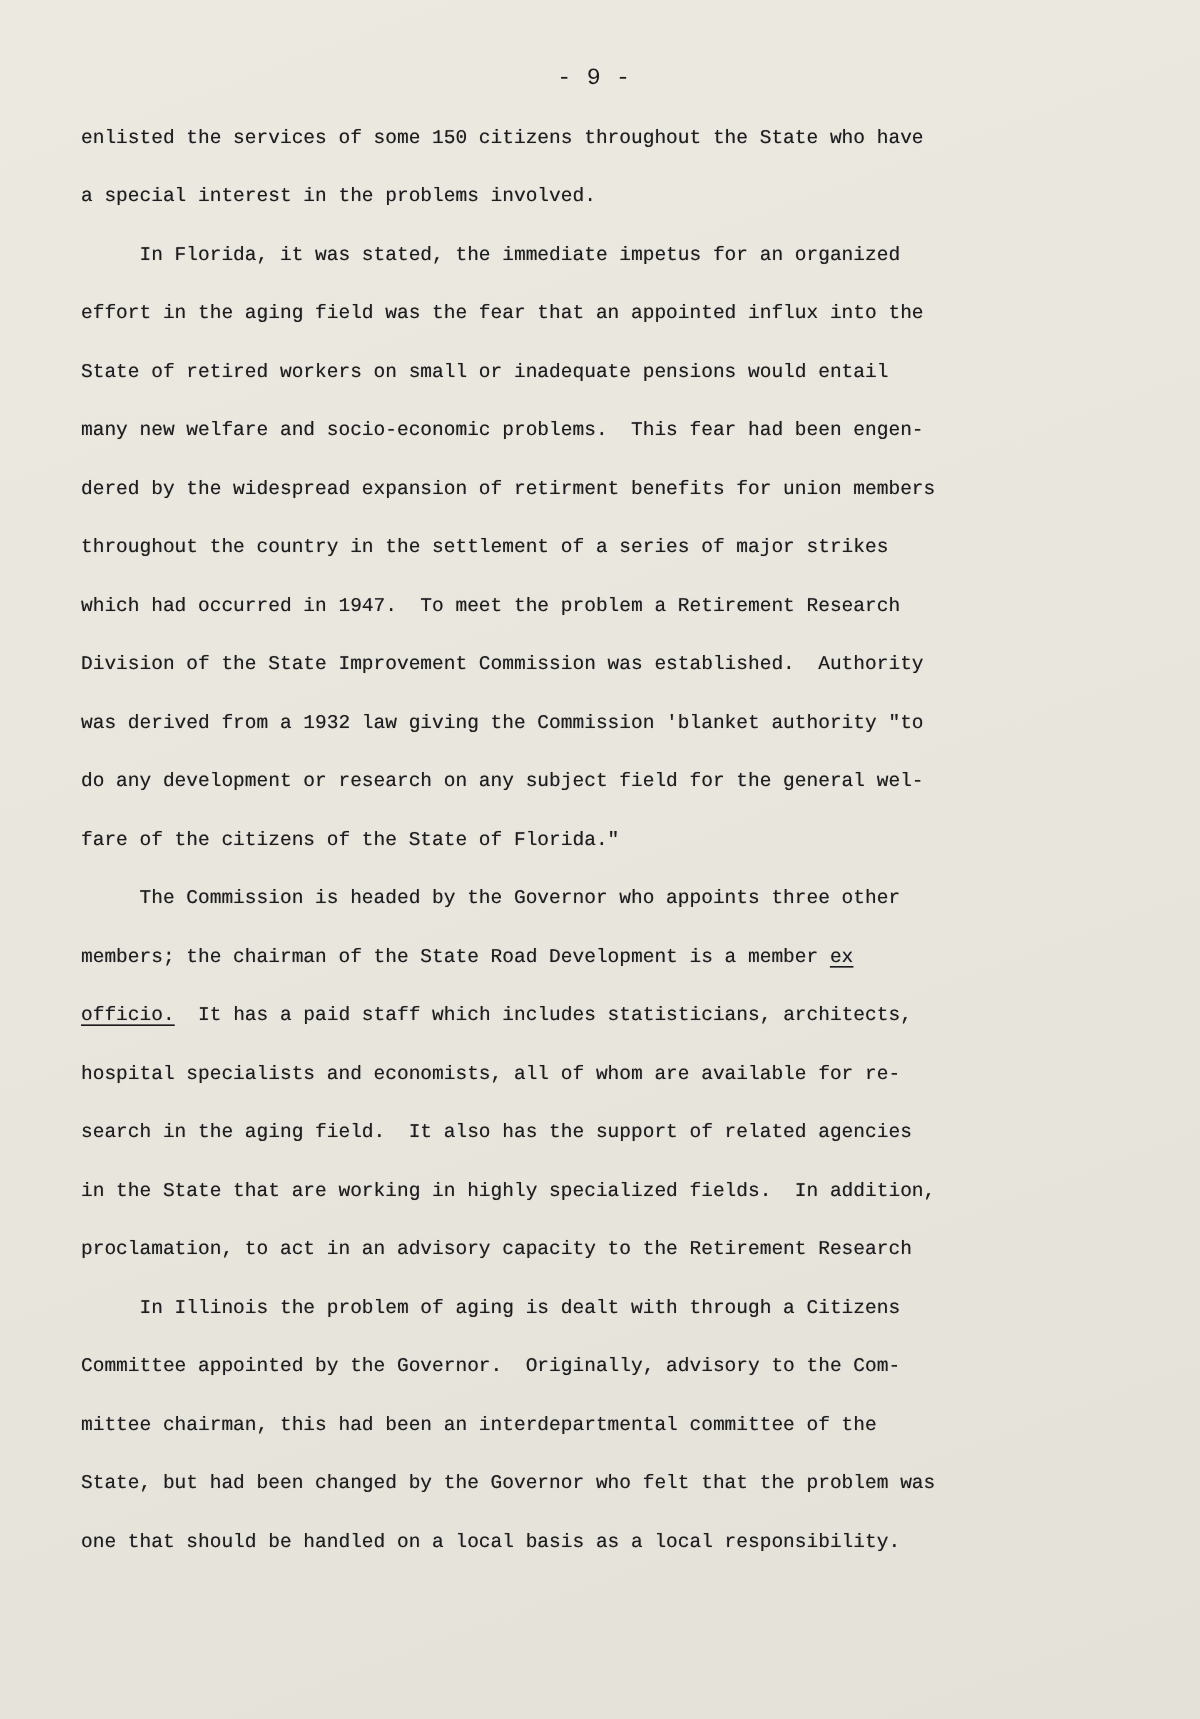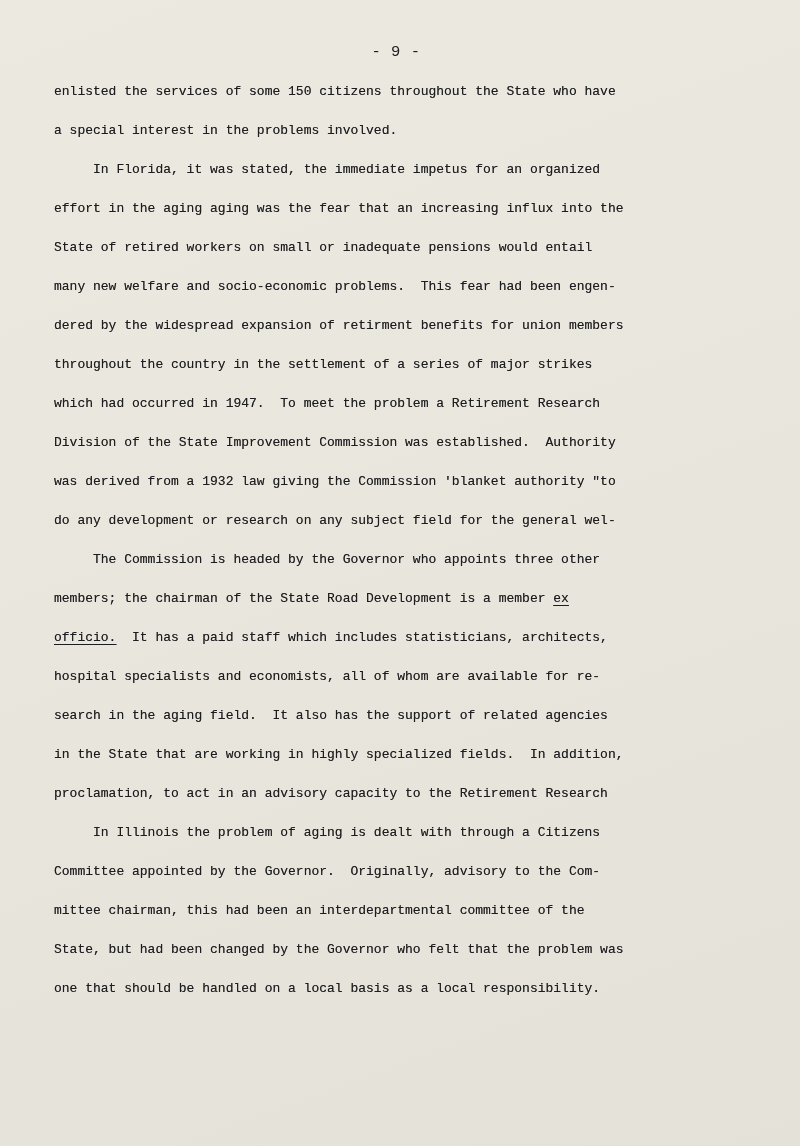--- a/index.html
+++ b/index.html
@@ -47,29 +47,30 @@
 </style>
 </head>
 <body>
 
 <div class="page">
   <div class="page-number">- 9 -</div>
   <div class="doc-body">
       <div class="line"><span>enlisted the services of some 150 citizens throughout the State who have</span></div>
       <div class="line"><span>a special interest in the problems involved.</span></div>
       <div class="line"><span>     In Florida, it was stated, the immediate impetus for an organized</span></div>
-      <div class="line"><span>effort in the aging aging was the fear that an increasing influx into the</span></div>
+      <div class="line"><span>effort in the aging field was the fear that an appointed influx into the</span></div>
       <div class="line"><span>State of retired workers on small or inadequate pensions would entail</span></div>
       <div class="line"><span>many new welfare and socio-economic problems.  This fear had been engen-</span></div>
       <div class="line"><span>dered by the widespread expansion of retirment benefits for union members</span></div>
       <div class="line"><span>throughout the country in the settlement of a series of major strikes</span></div>
       <div class="line"><span>which had occurred in 1947.  To meet the problem a Retirement Research</span></div>
       <div class="line"><span>Division of the State Improvement Commission was established.  Authority</span></div>
       <div class="line"><span>was derived from a 1932 law giving the Commission 'blanket authority "to</span></div>
       <div class="line"><span>do any development or research on any subject field for the general wel-</span></div>
+      <div class="line"><span>fare of the citizens of the State of Florida."</span></div>
       <div class="line"><span>     The Commission is headed by the Governor who appoints three other</span></div>
       <div class="line"><span>members; the chairman of the State Road Development is a member </span><span class="underline">ex</span></div>
       <div class="line"><span class="underline">officio.</span><span>  It has a paid staff which includes statisticians, architects,</span></div>
       <div class="line"><span>hospital specialists and economists, all of whom are available for re-</span></div>
       <div class="line"><span>search in the aging field.  It also has the support of related agencies</span></div>
       <div class="line"><span>in the State that are working in highly specialized fields.  In addition,</span></div>
       <div class="line"><span>proclamation, to act in an advisory capacity to the Retirement Research</span></div>
       <div class="line"><span>     In Illinois the problem of aging is dealt with through a Citizens</span></div>
       <div class="line"><span>Committee appointed by the Governor.  Originally, advisory to the Com-</span></div>
       <div class="line"><span>mittee chairman, this had been an interdepartmental committee of the</span></div>

